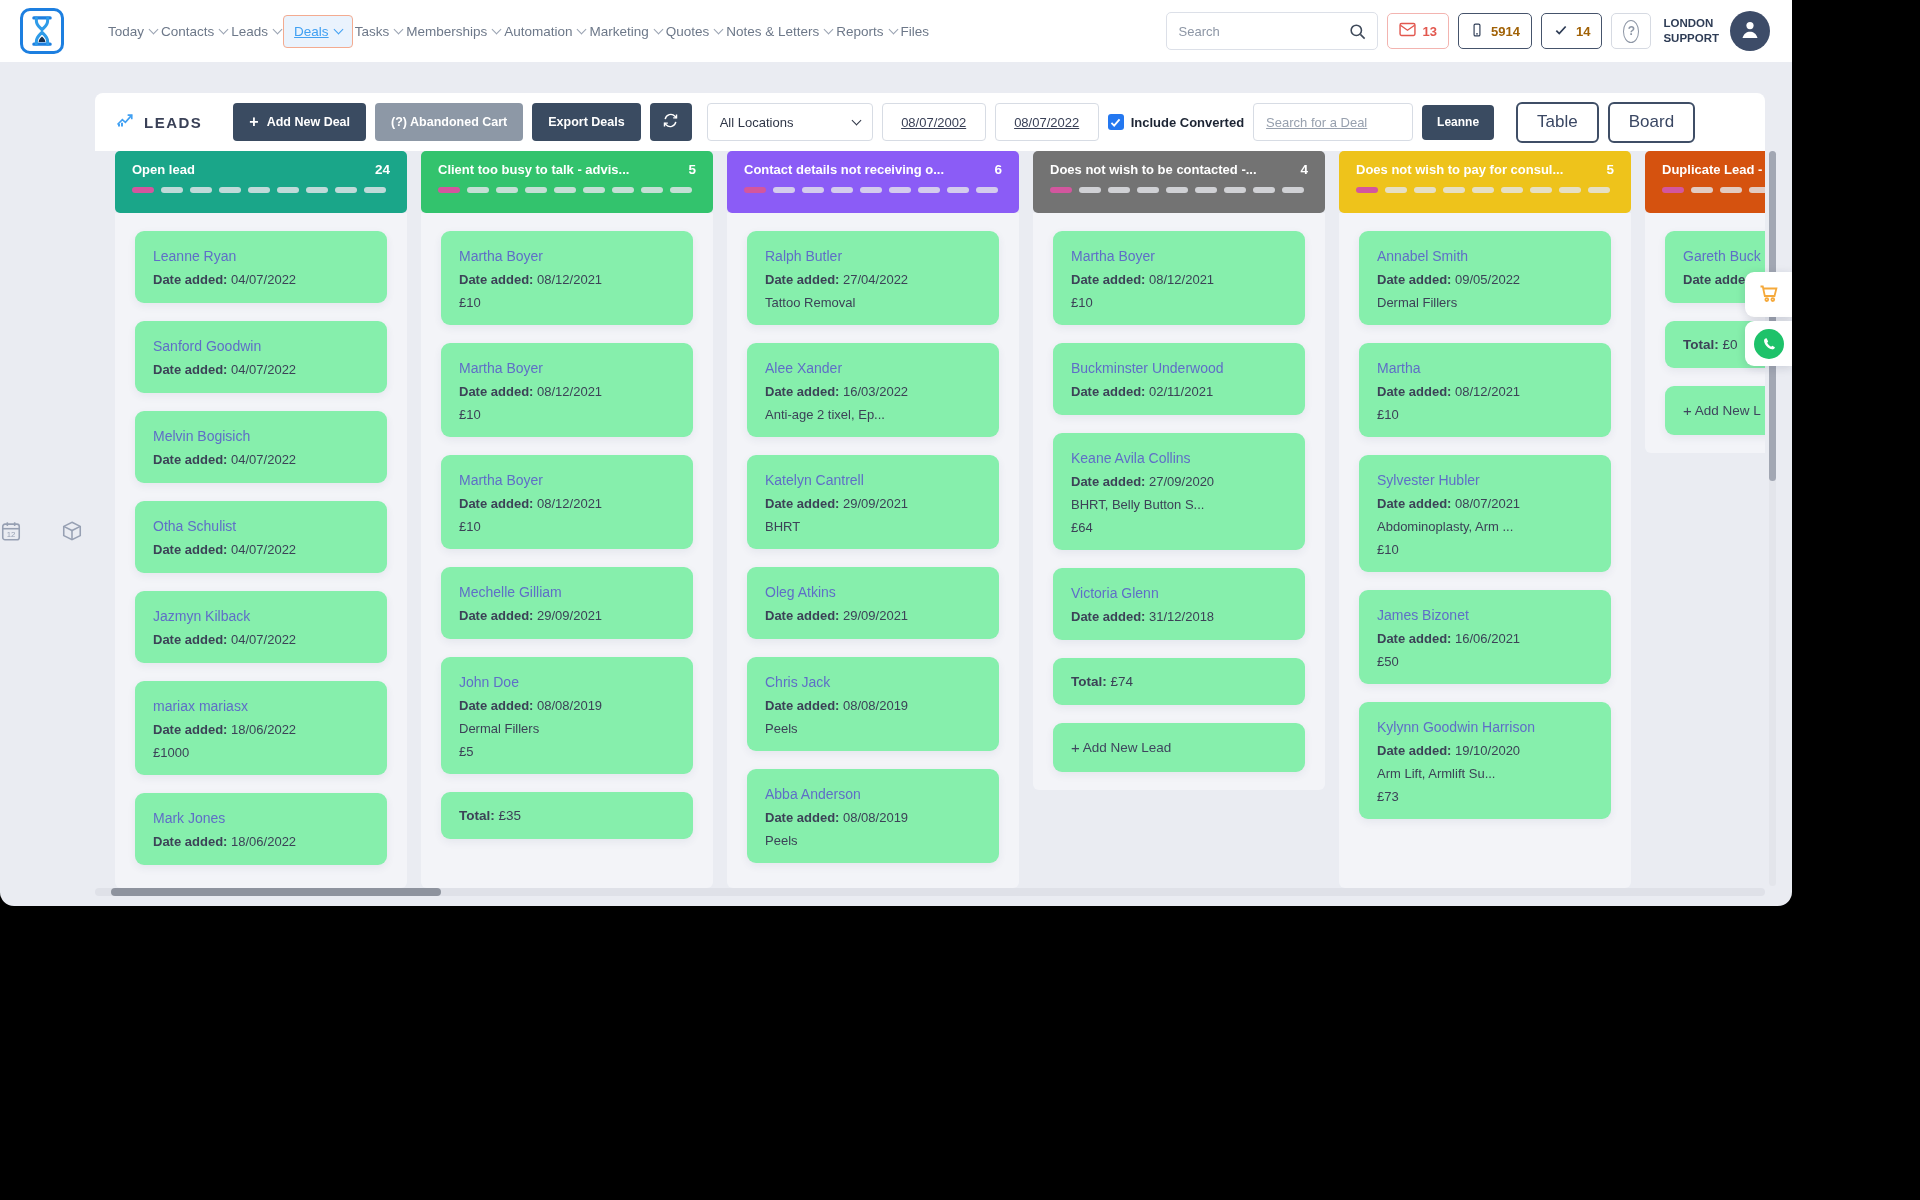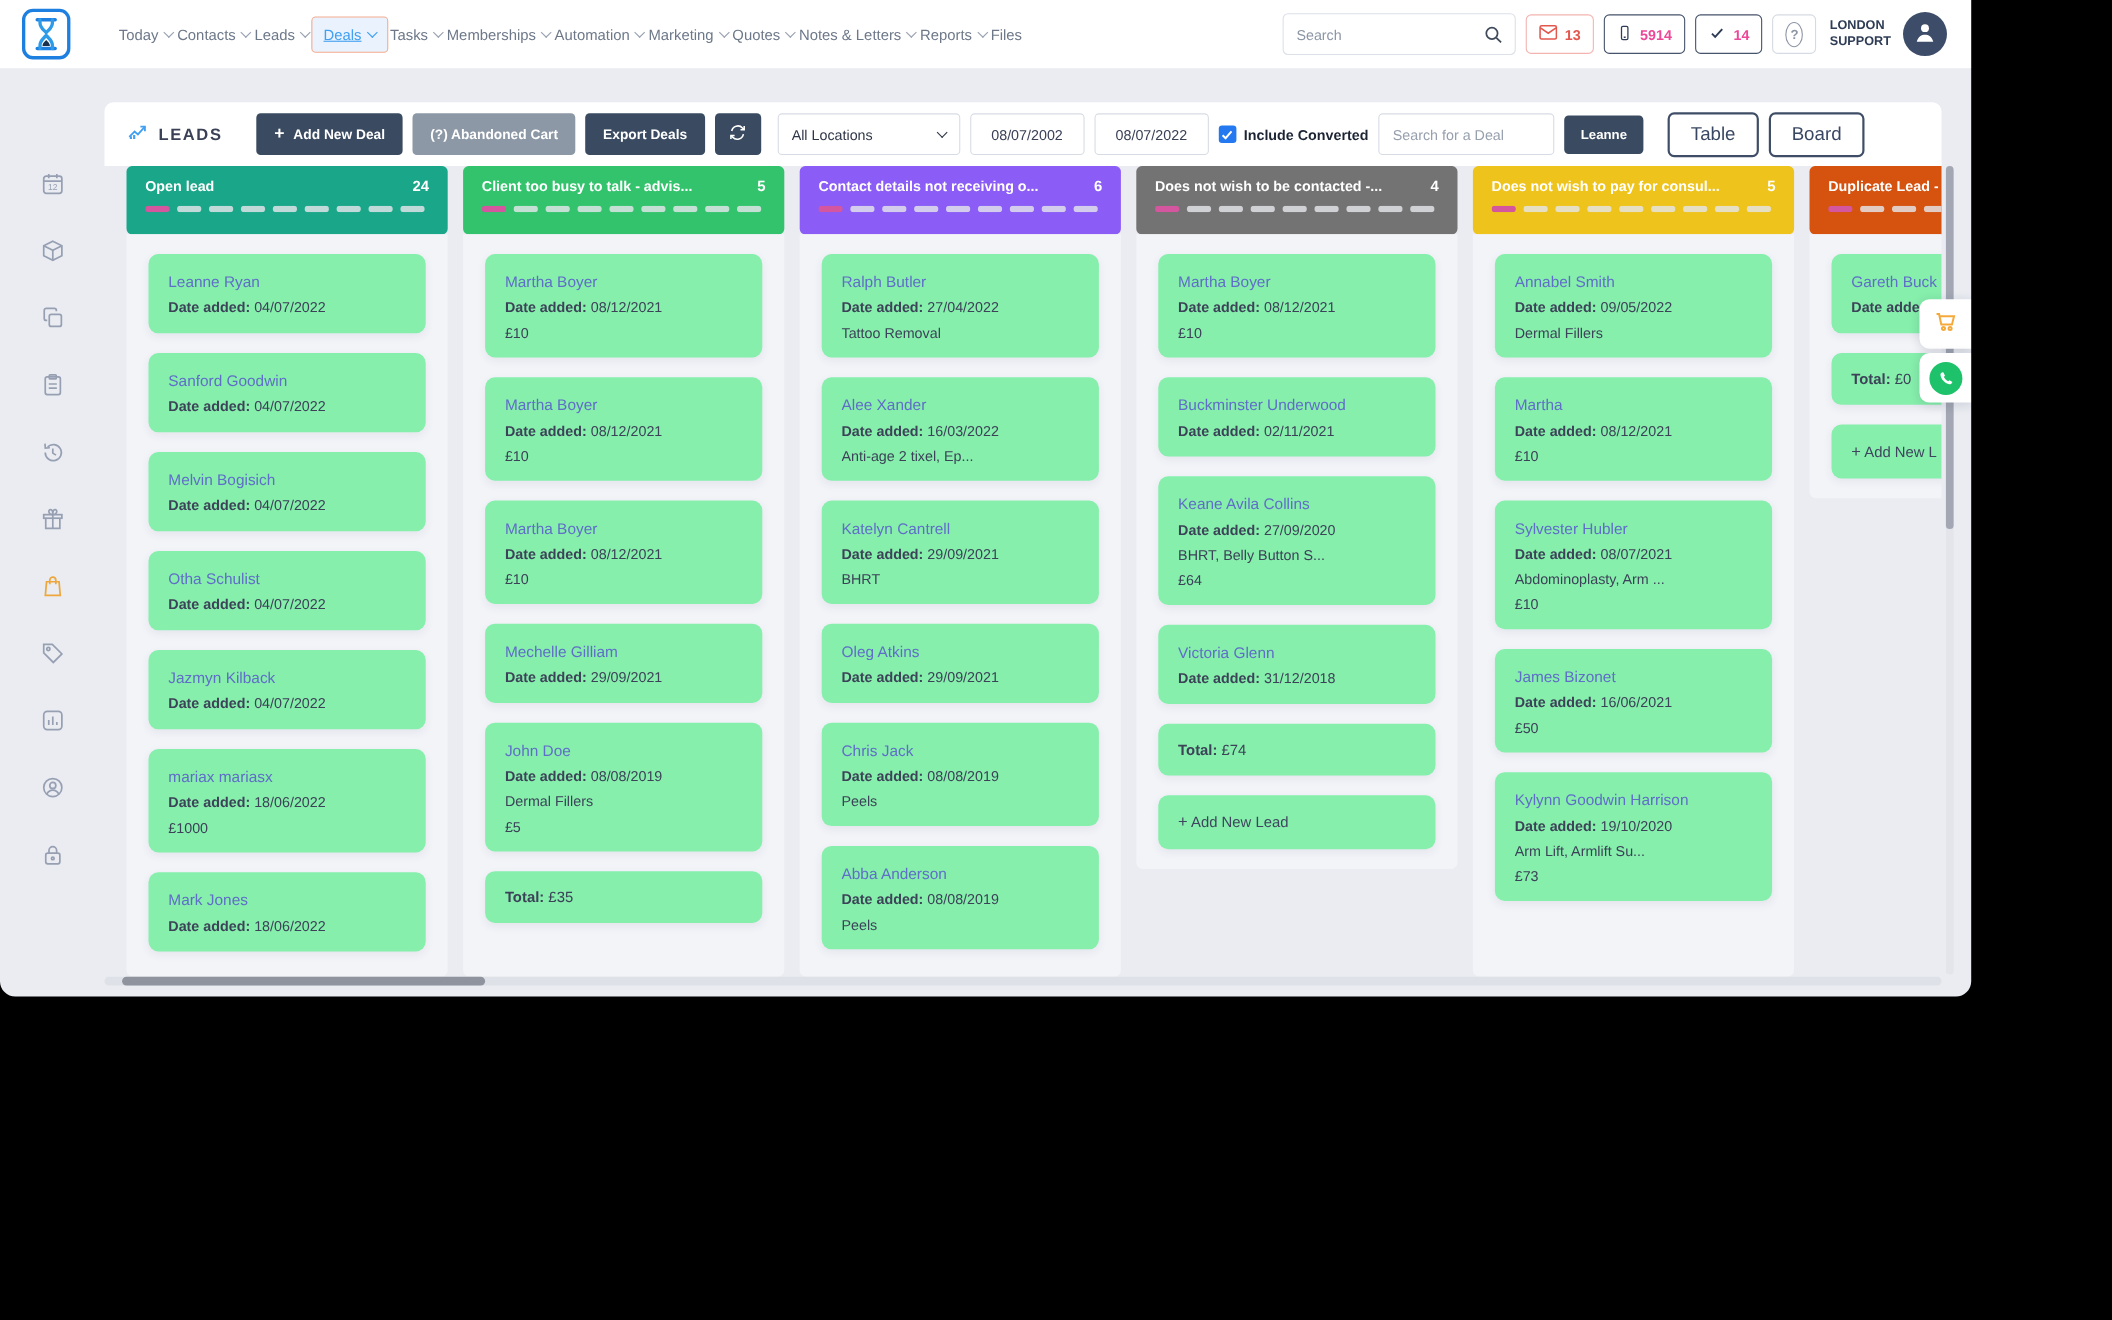--- a/index.html
+++ b/index.html
@@ -15,45 +15,45 @@
   .chev{width:6px;height:6px;border-right:1.6px solid #9aa3b2;border-bottom:1.6px solid #9aa3b2;transform:rotate(45deg);margin-top:-3px;flex:0 0 auto;}
   .nav-item.active{background:#eaf3fd;border:1px solid #f3ab90;border-radius:4px;padding:8px 10px;color:#41a0f2;text-decoration:underline;}
   .nav-item.active .chev{border-color:#41a0f2;}
   .nav-right{margin-left:auto;display:flex;align-items:center;gap:9px;}
   .search-group{display:flex;align-items:center;height:36px;border:1px solid #dce0e8;border-radius:5px;background:#fff;overflow:hidden;}
   .search-input{border:none;outline:none;width:148px;padding:0 12px;font-size:13px;color:#333;font-family:inherit;}
   .search-input::placeholder{color:#8d96a5;}
   .search-btn{width:38px;height:36px;display:flex;align-items:center;justify-content:center;cursor:pointer;}
   .badge{height:36px;display:flex;align-items:center;gap:7px;padding:0 11px;border-radius:5px;font-size:13px;font-weight:700;box-sizing:border-box;cursor:pointer;background:#fff;}
   .badge.mail{border:1px solid #f3b4b0;color:#e2574e;}
-  .badge.dark{border:1.5px solid #45536b;color:#ec4899;}
+  .badge.dark{border:1.5px solid #45536b;color:#a16207;}
   .badge.help{border:1px solid #d6dae2;width:40px;justify-content:center;}
   .qcirc{width:21px;height:21px;border:1.8px solid #8d96a5;border-radius:50%;display:flex;align-items:center;justify-content:center;font-size:12px;color:#8d96a5;font-weight:700;}
   .account{font-size:11.5px;font-weight:800;color:#2e3c55;line-height:1.3;margin-left:3px;white-space:nowrap;}
   .avatar{width:40px;height:40px;border-radius:50%;background:#3d4c68;display:flex;align-items:center;justify-content:center;margin-left:2px;cursor:pointer;flex:0 0 40px;}
 
   
   .content{position:absolute;left:0;top:62px;right:0;bottom:0;}
-  .sidebar{position:absolute;left:0;top:0;width:95px;height:100%;display:flex;flex-direction:column;align-items:center;padding-top:94px;gap:39px;box-sizing:border-box;}
+  .sidebar{position:absolute;left:0;top:0;width:95px;height:100%;display:flex;flex-direction:row;align-items:center;padding-top:94px;gap:39px;box-sizing:border-box;}
   .sb-icon{width:22px;height:22px;color:#97a0b3;cursor:pointer;}
   .sb-icon.accent{color:#eda73c;}
   .sb-icon svg{width:22px;height:22px;display:block;}
   .main{position:absolute;left:95px;top:0;right:0;bottom:0;}
 
   
   .toolbar{position:absolute;left:0;top:31px;width:1670px;height:58px;background:#fff;border-radius:8px 8px 0 0;display:flex;align-items:center;gap:9px;padding:0 12px;box-sizing:border-box;}
   .tb-title{display:flex;align-items:center;gap:9px;margin:0 22px 0 8px;}
   .tb-title .txt{font-size:15px;font-weight:600;color:#3a4157;letter-spacing:1.5px;}
   .btn-dark{background:#3a4b61;color:#fff;font-size:12.5px;font-weight:600;border-radius:4px;height:38px;display:flex;align-items:center;gap:8px;padding:0 16px;cursor:pointer;white-space:nowrap;}
   .btn-gray{background:#8d98a6;}
   .btn-icon{width:42px;justify-content:center;padding:0;}
   .plus{font-size:16px;font-weight:700;line-height:1;}
   .select{height:38px;background:#fff;border:1px solid #d7dce4;border-radius:4px;display:flex;align-items:center;justify-content:space-between;padding:15px 12px;width:166px;font-size:13px;color:#2f3647;cursor:pointer;box-sizing:border-box;margin-left:6px;}
   .select .chev{border-color:#2f3647;border-width:1.8px;}
-  .tb-input{height:38px;border:1px solid #d7dce4;border-radius:4px;background:#fff;font-size:13px;color:#3a4157;box-sizing:border-box;display:flex;align-items:center;padding:17px 12px;}
+  .tb-input{height:38px;border:1px solid #d7dce4;border-radius:4px;background:#fff;font-size:13px;color:#3a4157;box-sizing:border-box;display:flex;align-items:center;padding:17px 12px;text-decoration:underline;}
   .date-input{width:104px;justify-content:center;cursor:pointer;}
   .chk-wrap{display:flex;align-items:center;gap:7px;cursor:pointer;white-space:nowrap;}
   .chk{width:16px;height:16px;background:#2478f0;border-radius:3px;display:flex;align-items:center;justify-content:center;flex:0 0 16px;}
   .chk-label{font-size:13px;font-weight:700;color:#1c2433;}
   .deal-search{width:160px;color:#97a0ae;cursor:text;}
   .btn-actions{height:35px;font-size:12px;padding:0 15px;}
   .btn-outline{height:41px;border:2px solid #3f4e66;border-radius:6px;background:#fff;color:#3a4763;font-size:17px;font-weight:500;display:flex;align-items:center;padding:0 19px;cursor:pointer;box-sizing:border-box;}
   .tb-gap{width:4px;}
 
   

